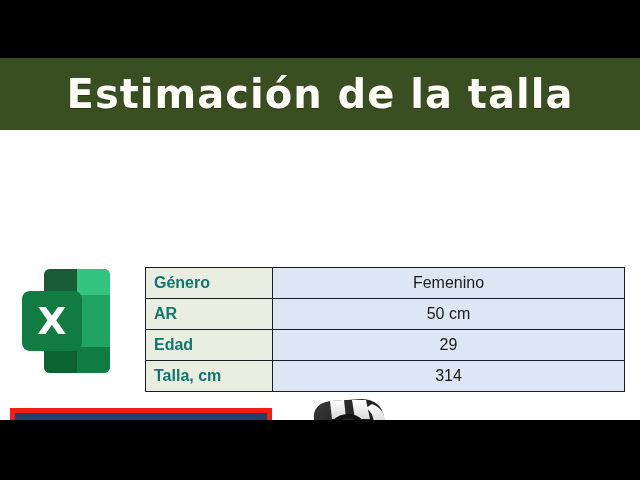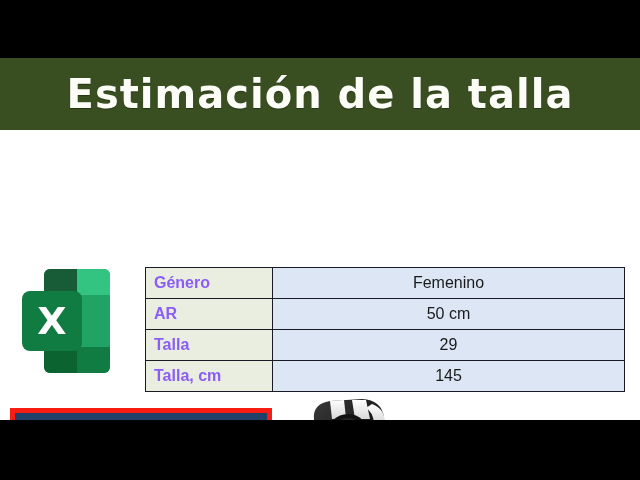--- a/index.html
+++ b/index.html
@@ -112,21 +112,21 @@
   }
   .data-table td {
     border: 1px solid #1a1a26;
     height: 30px;
     padding: 0 8px;
     font-size: 16px;
   }
   .cell-label {
     width: 110px;
     background: #e9eee1;
-    color: #8b5cf6;
+    color: #0f766e;
     font-weight: 700;
     text-align: left;
   }
   .cell-value {
     background: #dce6f5;
     color: #1a1a1a;
     font-weight: 400;
     text-align: center;
     margin-top: 45px;
   }
@@ -193,26 +193,26 @@
       <tbody>
         <tr>
           <td class="cell-label">Género</td>
           <td class="cell-value">Femenino</td>
         </tr>
         <tr>
           <td class="cell-label">AR</td>
           <td class="cell-value">50 cm</td>
         </tr>
         <tr>
-          <td class="cell-label">Talla</td>
+          <td class="cell-label">Edad</td>
           <td class="cell-value">29</td>
         </tr>
         <tr>
           <td class="cell-label">Talla, cm</td>
-          <td class="cell-value">145</td>
+          <td class="cell-value">314</td>
         </tr>
       </tbody>
     </table>
 
     <div class="callout">
       <div class="callout-line">Por altura</div>
       <div class="callout-line">de rodilla</div>
     </div>
 
     <div class="tape-photo">

